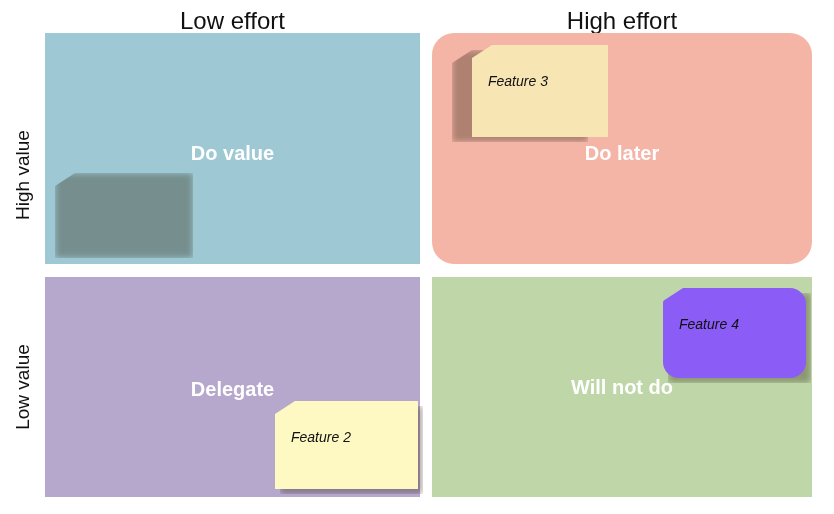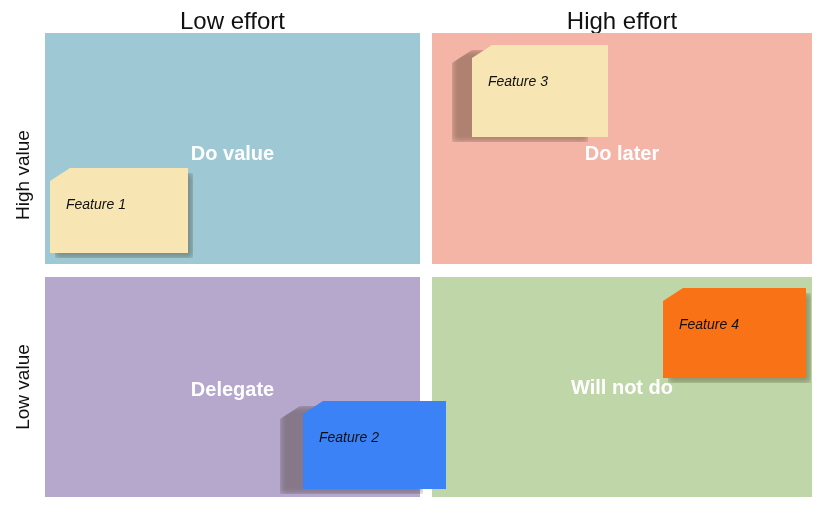--- a/index.html
+++ b/index.html
@@ -45,21 +45,21 @@
   }
   #row-header-high { top: 164px; }
   #row-header-low  { top: 376px; }
 
   
   .quadrant {
     position: absolute;
     box-sizing: border-box;
   }
   #quadrant-do-first   { left: 45px;  top: 33px;  width: 375px; height: 231px; }
-  #quadrant-do-later   { left: 432px; top: 33px;  width: 380px; height: 231px; }
+  #quadrant-do-later   { left: 432px; top: 33px;  width: 380px; height: 231px; border-radius: 22px; }
   #quadrant-delegate   { left: 45px;  top: 277px; width: 375px; height: 220px; }
   #quadrant-will-not   { left: 432px; top: 277px; width: 380px; height: 220px; }
 
   .quadrant-label {
     position: absolute;
     font-size: 20px;
     font-weight: bold;
     color: #ffffff;
     white-space: nowrap;
     text-align: center;
@@ -129,29 +129,26 @@
 
   <div class="quadrant" id="quadrant-will-not" style="background: rgb(191, 215, 168);">
     <div class="quadrant-label" id="label-will-not">Will not do</div>
   </div>
 
   <div class="sticky-shadow" id="sticky-feature-1-shadow"></div>
   <div class="sticky-shadow" id="sticky-feature-2-shadow"></div>
   <div class="sticky-shadow" id="sticky-feature-3-shadow"></div>
   <div class="sticky-shadow" id="sticky-feature-4-shadow"></div>
 
-  <div class="sticky" id="sticky-feature-1" style="background: rgb(247, 230, 179);">
-    <div class="sticky-label">Feature 1</div>
-  </div>
 
-  <div class="sticky" id="sticky-feature-2" style="background: #3b82f6; margin-left: 28px;">
+  <div class="sticky" id="sticky-feature-2" style="background: #fef9c3;">
     <div class="sticky-label">Feature 2</div>
   </div>
 
   <div class="sticky" id="sticky-feature-3" style="background: rgb(247, 230, 179); margin-left: 25px;">
     <div class="sticky-label">Feature 3</div>
   </div>
 
-  <div class="sticky" id="sticky-feature-4" style="background: #f97316;">
+  <div class="sticky" id="sticky-feature-4" style="background: #8b5cf6; border-radius: 16px;">
     <div class="sticky-label">Feature 4</div>
   </div>
 
 </div>
 
 </body></html>

